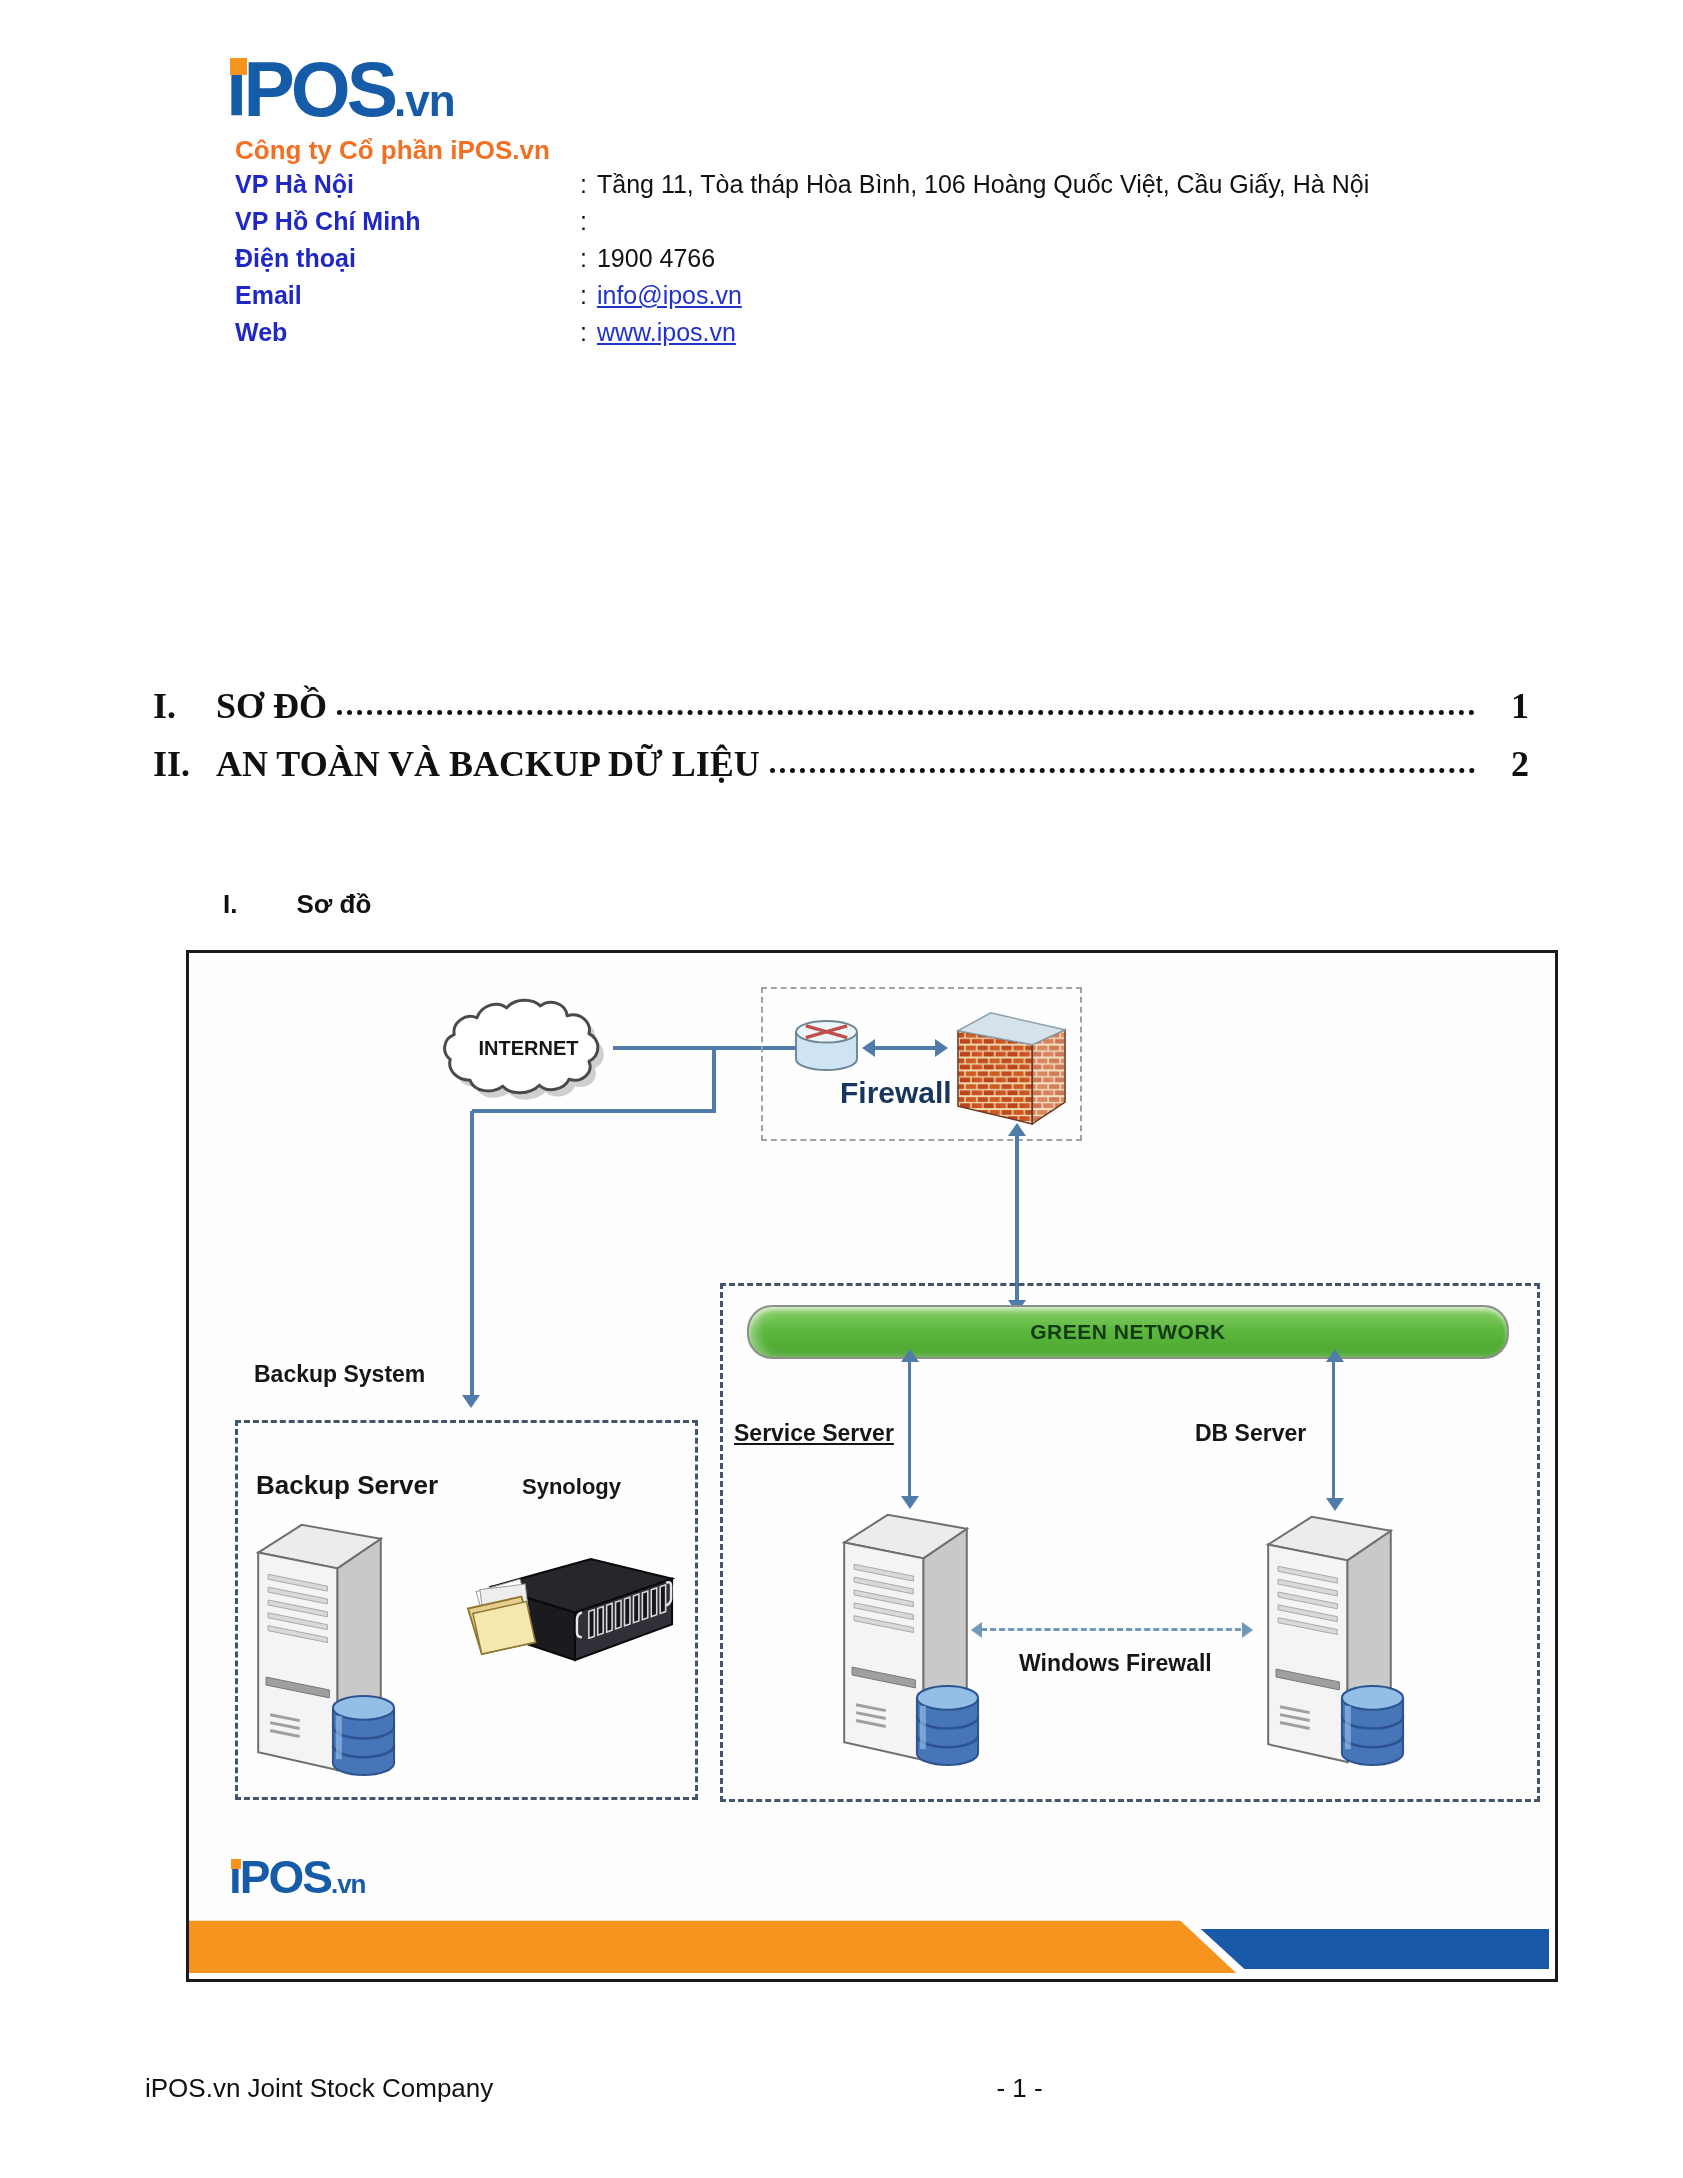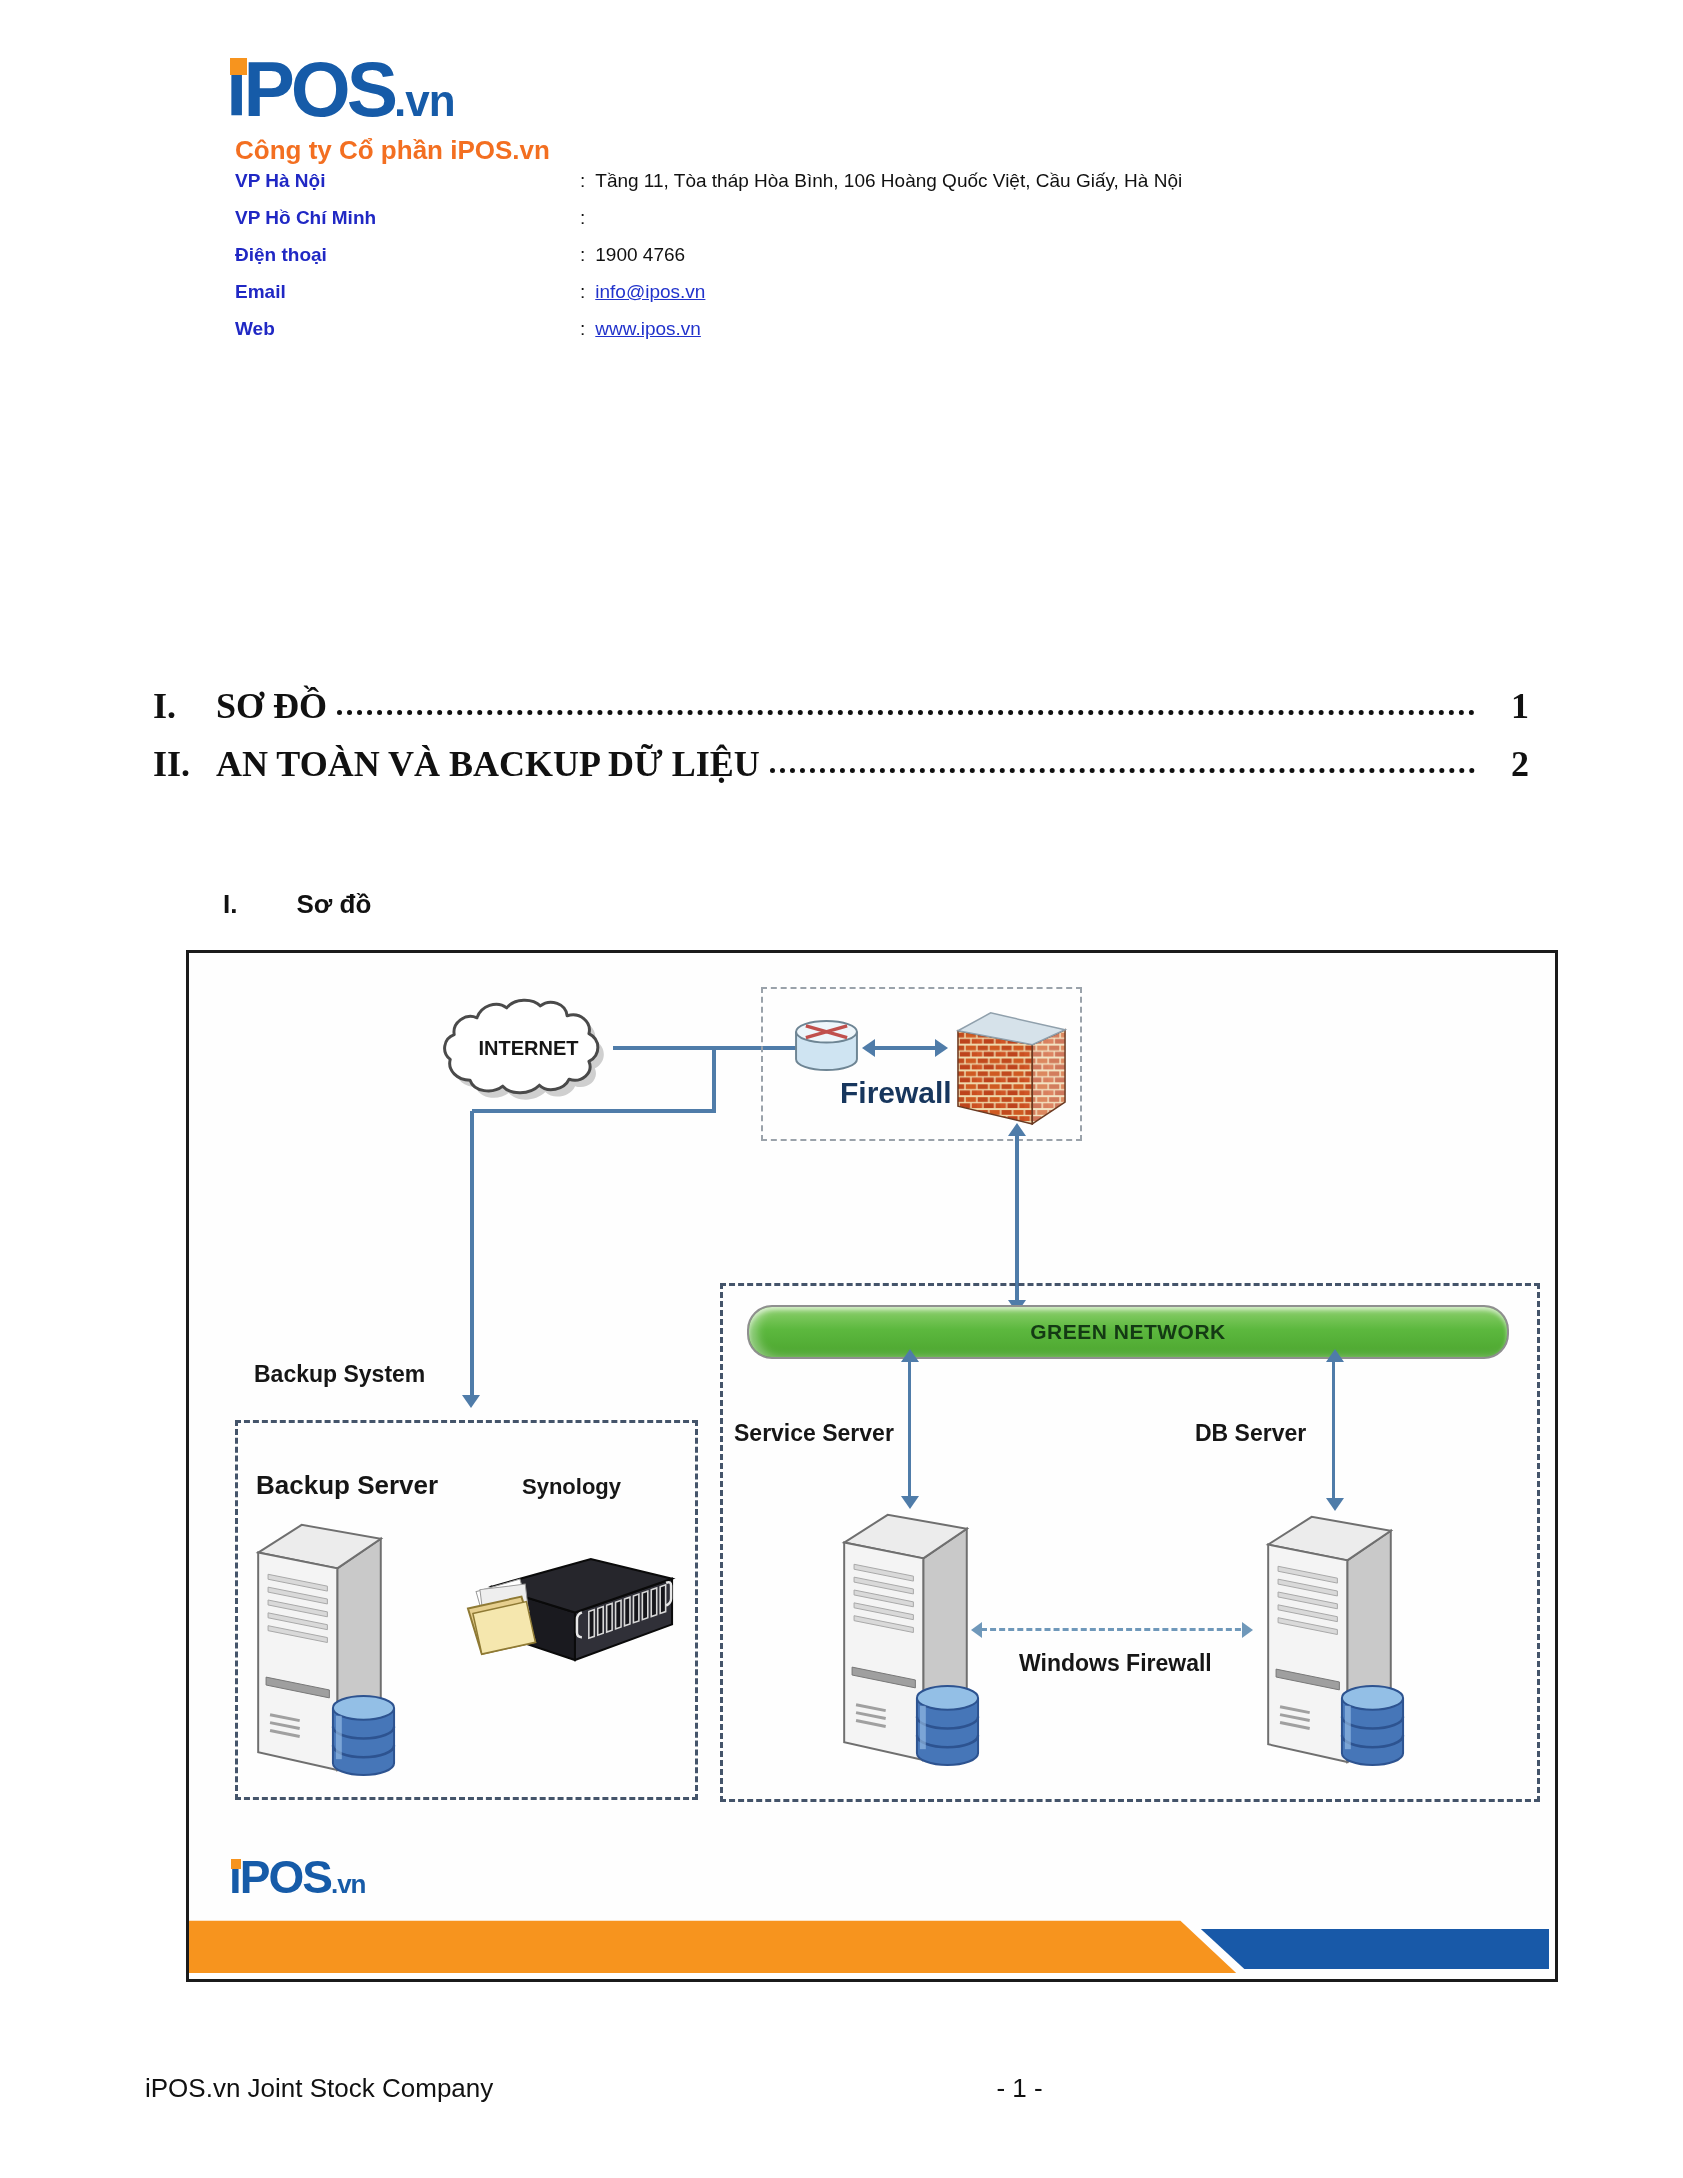--- a/index.html
+++ b/index.html
@@ -9,21 +9,21 @@
   .logo{position:absolute;color:#165BA8;font-weight:bold;line-height:1;white-space:nowrap;}
   .logo .lg-main{font-size:77px;letter-spacing:-4px;}
   .logo .lg-vn{font-size:44px;letter-spacing:-1px;}
   .logo .lg-dot{position:absolute;background:#F7941E;width:17px;height:17px;left:4px;top:7px;}
   .logo-sm .lg-main{font-size:46px;letter-spacing:-2px;}
   .logo-sm .lg-vn{font-size:26px;}
   .logo-sm .lg-dot{width:10px;height:10px;left:2px;top:5px;}
   
   .company-name{position:absolute;left:235px;top:135px;font-size:26px;font-weight:bold;color:#F36F21;}
   .contacts{position:absolute;left:235px;top:170px;width:1307px;}
-  .c-row{display:flex;height:37px;align-items:flex-start;font-size:19px;}
+  .c-row{display:flex;height:37px;align-items:flex-start;font-size:25px;}
   .c-label{width:345px;font-weight:bold;color:#2028C4;flex:none;}
   .c-sep{margin-right:10px;color:#111;}
   .c-val{color:#111;white-space:nowrap;}
   a.c-link{color:#2233CC;text-decoration:underline;}
   
   .doc-title{position:absolute;left:0;top:483px;width:1683px;text-align:center;font-size:34px;font-weight:bold;}
   .toc-heading{position:absolute;left:0;top:642px;width:1683px;text-align:center;font-size:23px;font-weight:bold;}
   .toc{position:absolute;left:153px;top:685px;width:1376px;font-family:"Liberation Serif",serif;font-weight:bold;font-size:36px;}
   .toc-row{display:flex;align-items:baseline;margin-bottom:16px;}
   .toc-num{width:63px;flex:none;}
@@ -182,21 +182,21 @@
       <span>GREEN NETWORK</span>
     </div>
 
     <div class="line" style="left:719px;top:406px;width:3px;height:139px;"></div>
     <div class="ah ah-up" style="left:712px;top:396px;"></div>
     <div class="ah ah-down" style="left:712px;top:543px;"></div>
     <div class="line" style="left:1143px;top:406px;width:3px;height:141px;"></div>
     <div class="ah ah-up" style="left:1137px;top:396px;"></div>
     <div class="ah ah-down" style="left:1137px;top:545px;"></div>
 
-    <div class="dlabel" style="left:545px;top:467px;">Service Server</div>
+    <div class="dlabel" style="left:545px;top:467px;text-decoration:underline;">Service Server</div>
     <div class="dlabel" style="left:1006px;top:467px;">DB Server</div>
 
     <div class="abs" style="left:645px;top:550px;">
       <svg viewBox="0 0 140 264" width="139" height="261">
         <polygon points="90,56 134,26 134,238 90,260" fill="#c9c9c9" stroke="#6f6f6f" stroke-width="2"></polygon>
         <polygon points="10,40 54,12 134,26 90,56" fill="#ececec" stroke="#6f6f6f" stroke-width="2"></polygon>
         <polygon points="10,40 90,56 90,260 10,242" fill="#f4f4f4" stroke="#6f6f6f" stroke-width="2"></polygon>
         <polygon points="20,62 80,74 80,79 20,67" fill="#d9d9d9" stroke="#a8a8a8"></polygon>
         <polygon points="20,75 80,87 80,92 20,80" fill="#d9d9d9" stroke="#a8a8a8"></polygon>
         <polygon points="20,88 80,100 80,105 20,93" fill="#d9d9d9" stroke="#a8a8a8"></polygon>

